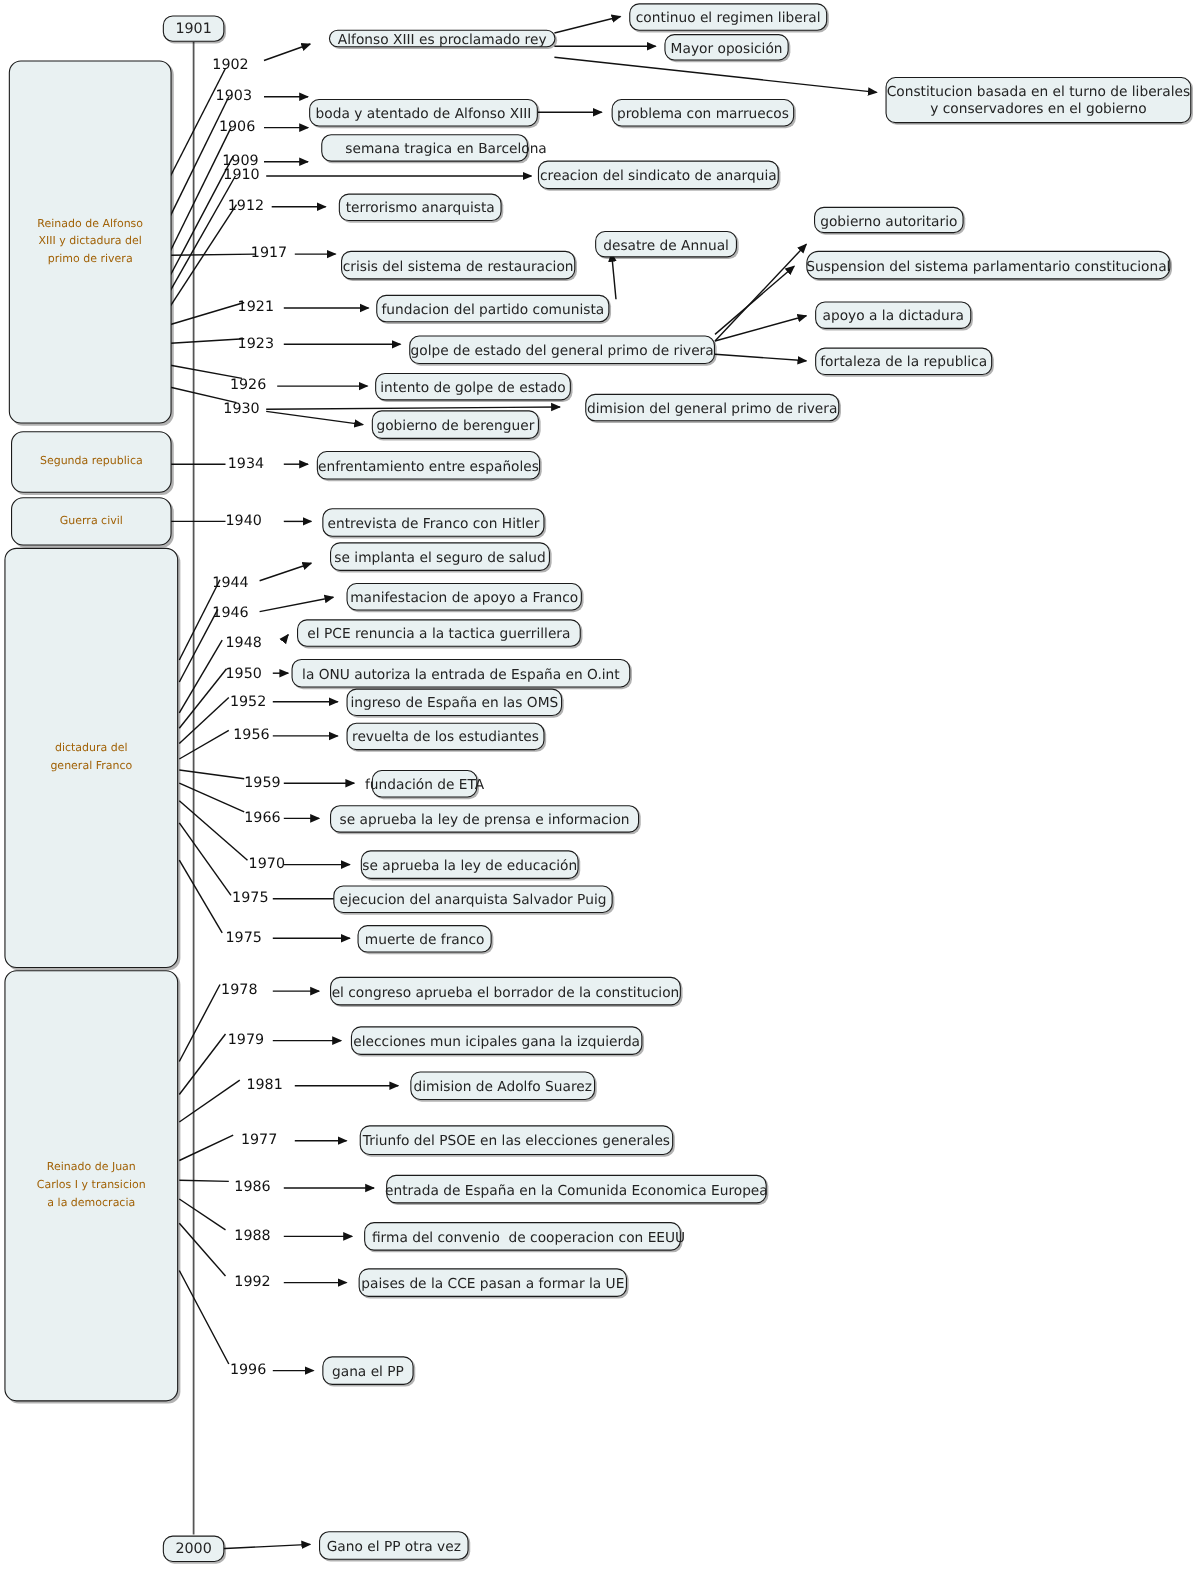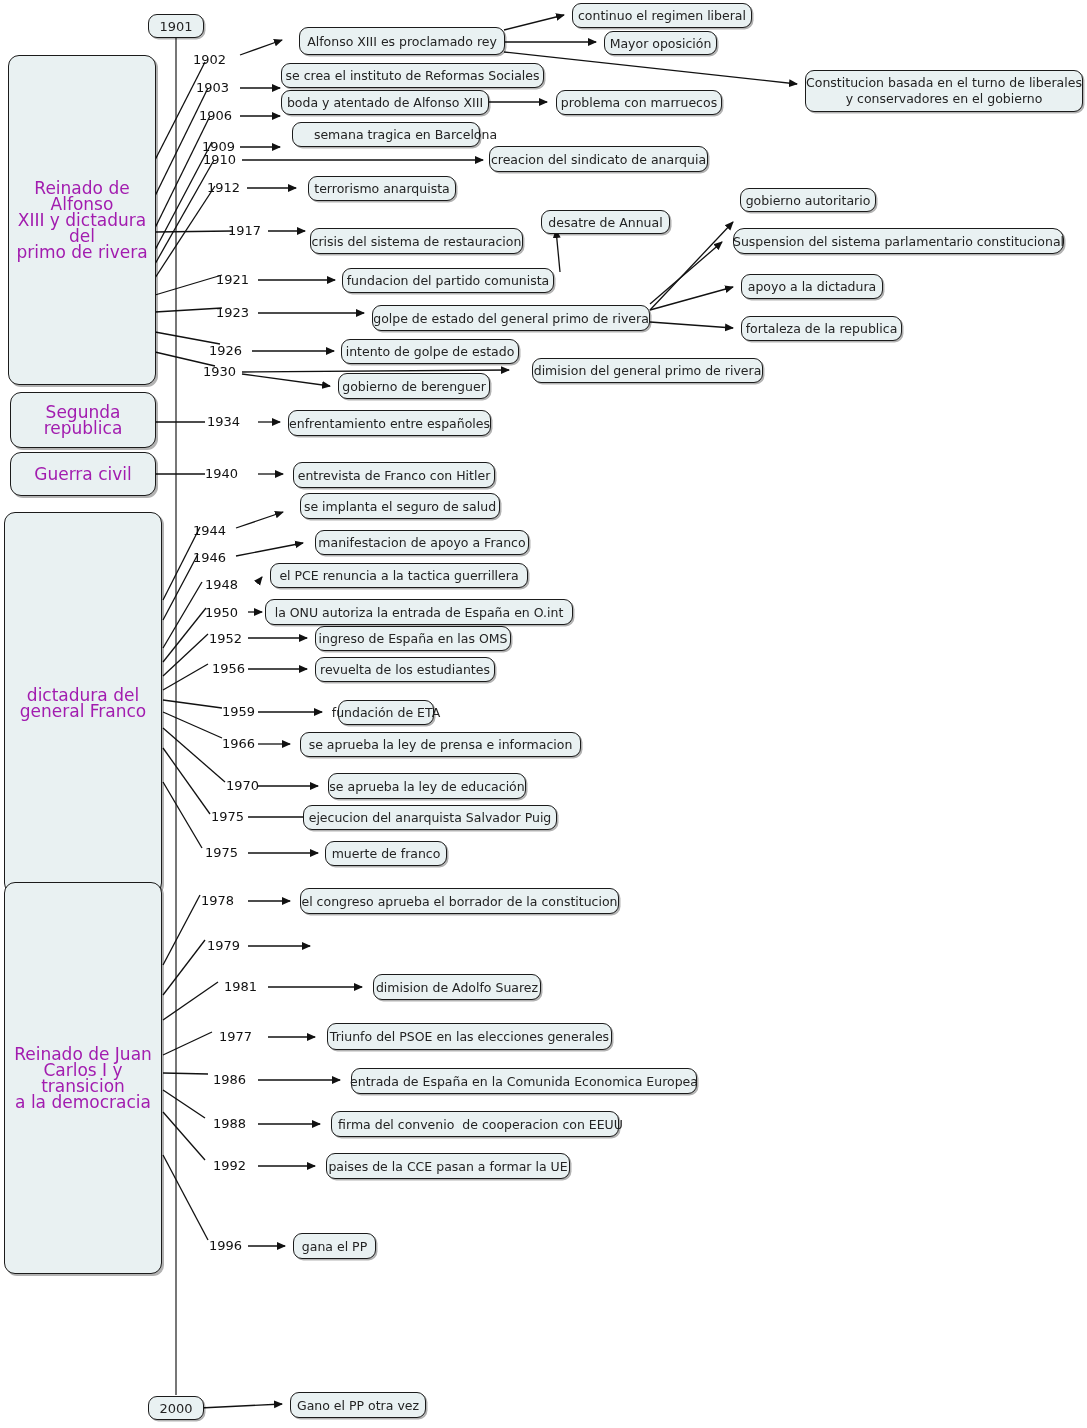--- a/index.html
+++ b/index.html
@@ -38,22 +38,22 @@
     padding: 2px 9px;
     white-space: pre;
     box-shadow: 1.5px 1.5px 0 rgba(0,0,0,0.30);
   }
   .era {
     position: absolute;
     box-sizing: border-box;
     background: #e9f1f2;
     border: 1.4px solid #1b1b1b;
     border-radius: 11px;
-    color: #a21caf;
-    font-size: 17px;
+    color: #a16207;
+    font-size: 10px;
     line-height: 16px;
     display: flex;
     align-items: center;
     justify-content: center;
     text-align: center;
     white-space: pre-line;
     box-shadow: 2px 2px 0 rgba(0,0,0,0.30);
   }
   .yearcap {
     position: absolute;
@@ -176,21 +176,21 @@
   </svg>
 
   <div class="era" style="left:8px; top:55px; width:148px; height:330px;">Reinado de Alfonso
 XIII y dictadura del
 primo de rivera</div>
 
   <div class="era" style="left:10px; top:392px; width:146px; height:56px;">Segunda republica</div>
 
   <div class="era" style="left:10px; top:452px; width:146px; height:44px;">Guerra civil</div>
 
-  <div class="era" style="left:4px; top:498px; width:158px; height:382px;margin-top:14px;">dictadura del
+  <div class="era" style="left:4px; top:498px; width:158px; height:382px;">dictadura del
 general Franco</div>
 
   <div class="era" style="left:4px; top:882px; width:158px; height:392px;">Reinado de Juan
 Carlos I y transicion
 a la democracia</div>
 
   <div class="yearcap" style="left:148px; top:14px; width:56px; height:24px;">1901</div>
 
   <div class="yearcap" style="left:148px; top:1396px; width:56px; height:24px;">2000</div>
 
@@ -220,30 +220,29 @@
   <div class="yearlabel" style="left:205px; top:846px;">1975</div>
   <div class="yearlabel" style="left:201px; top:894px;">1978</div>
   <div class="yearlabel" style="left:207px; top:939px;">1979</div>
   <div class="yearlabel" style="left:224px; top:980px;">1981</div>
   <div class="yearlabel" style="left:219px; top:1030px;">1977</div>
   <div class="yearlabel" style="left:213px; top:1073px;">1986</div>
   <div class="yearlabel" style="left:213px; top:1117px;">1988</div>
   <div class="yearlabel" style="left:213px; top:1159px;">1992</div>
   <div class="yearlabel" style="left:209px; top:1239px;">1996</div>
 
-  <div class="node" style="left:299px; top:27px; width:206px; height:28px;">Alfonso XIII es proclamado rey</div>
+  <div class="node" style="left:299px; top:27px; width:206px; height:16px;">Alfonso XIII es proclamado rey</div>
 
   <div class="node" style="left:572px; top:3px; width:180px; height:25px;">continuo el regimen liberal</div>
 
   <div class="node" style="left:604px; top:31px; width:113px; height:24px;">Mayor oposición</div>
 
   <div class="node" style="left:805px; top:70px; width:278px; height:42px; line-height:16px;">Constitucion basada en el turno de liberales
 y conservadores en el gobierno</div>
 
-  <div class="node" style="left:281px; top:63px; width:263px; height:25px;">se crea el instituto de Reformas Sociales</div>
 
   <div class="node" style="left:281px; top:90px; width:208px; height:25px;">boda y atentado de Alfonso XIII</div>
 
   <div class="node" style="left:556px; top:90px; width:166px; height:25px;">problema con marruecos</div>
 
   <div class="node" style="left:292px; top:122px; width:188px; height:25px;padding-left:48px;">semana tragica en Barcelona</div>
 
   <div class="node" style="left:489px; top:146px; width:219px; height:26px;">creacion del sindicato de anarquia</div>
 
   <div class="node" style="left:308px; top:176px; width:148px; height:25px;">terrorismo anarquista</div>
@@ -291,20 +290,21 @@
   <div class="node" style="left:300px; top:732px; width:281px; height:25px;">se aprueba la ley de prensa e informacion</div>
 
   <div class="node" style="left:328px; top:773px; width:198px; height:26px;">se aprueba la ley de educación</div>
 
   <div class="node" style="left:303px; top:805px; width:254px; height:25px;">ejecucion del anarquista Salvador Puig</div>
 
   <div class="node" style="left:325px; top:841px; width:122px; height:25px;">muerte de franco</div>
 
   <div class="node" style="left:300px; top:888px; width:319px; height:26px;">el congreso aprueba el borrador de la constitucion</div>
 
+  <div class="node" style="left:319px; top:933px; width:265px; height:26px;">elecciones mun icipales gana la izquierda</div>
 
   <div class="node" style="left:373px; top:974px; width:168px; height:26px;">dimision de Adolfo Suarez</div>
 
   <div class="node" style="left:327px; top:1023px; width:285px; height:27px;">Triunfo del PSOE en las elecciones generales</div>
 
   <div class="node" style="left:351px; top:1068px; width:346px; height:26px;">entrada de España en la Comunida Economica Europea</div>
 
   <div class="node" style="left:331px; top:1111px; width:288px; height:26px;padding-left:20px;">firma del convenio  de cooperacion con EEUU</div>
 
   <div class="node" style="left:326px; top:1153px; width:244px; height:26px;">paises de la CCE pasan a formar la UE</div>

